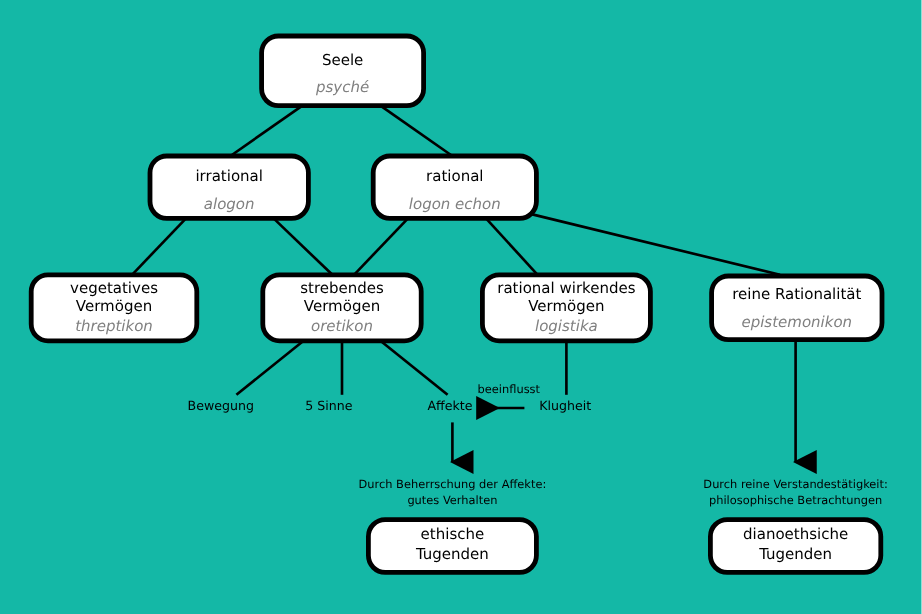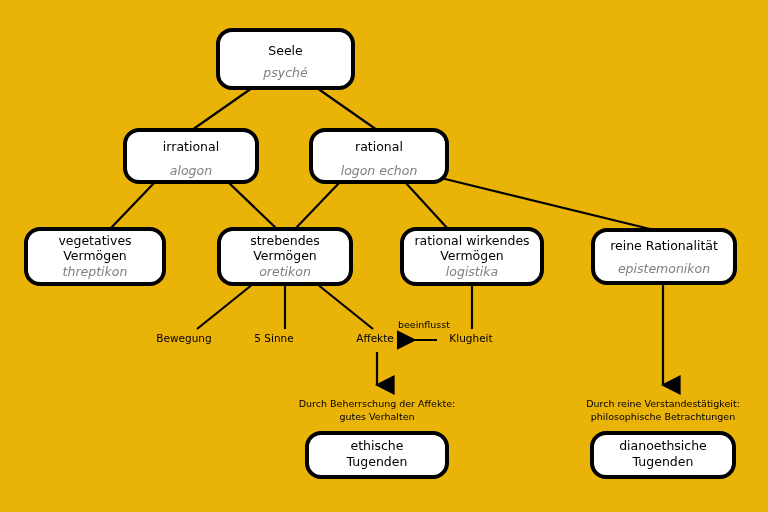--- a/index.html
+++ b/index.html
@@ -10,21 +10,21 @@
   body {
     width: 768px;
     height: 512px;
     overflow: hidden;
     font-family: "DejaVu Sans", "Liberation Sans", sans-serif;
   }
   #diagram-root {
     position: relative;
     width: 768px;
     height: 512px;
-    background: #eab308;
+    background: #14b8a6;
   }
   svg.canvas {
     position: absolute;
     top: 0;
     left: 0;
     width: 768px;
     height: 512px;
   }
   .node-box {
     fill: #ffffff;

